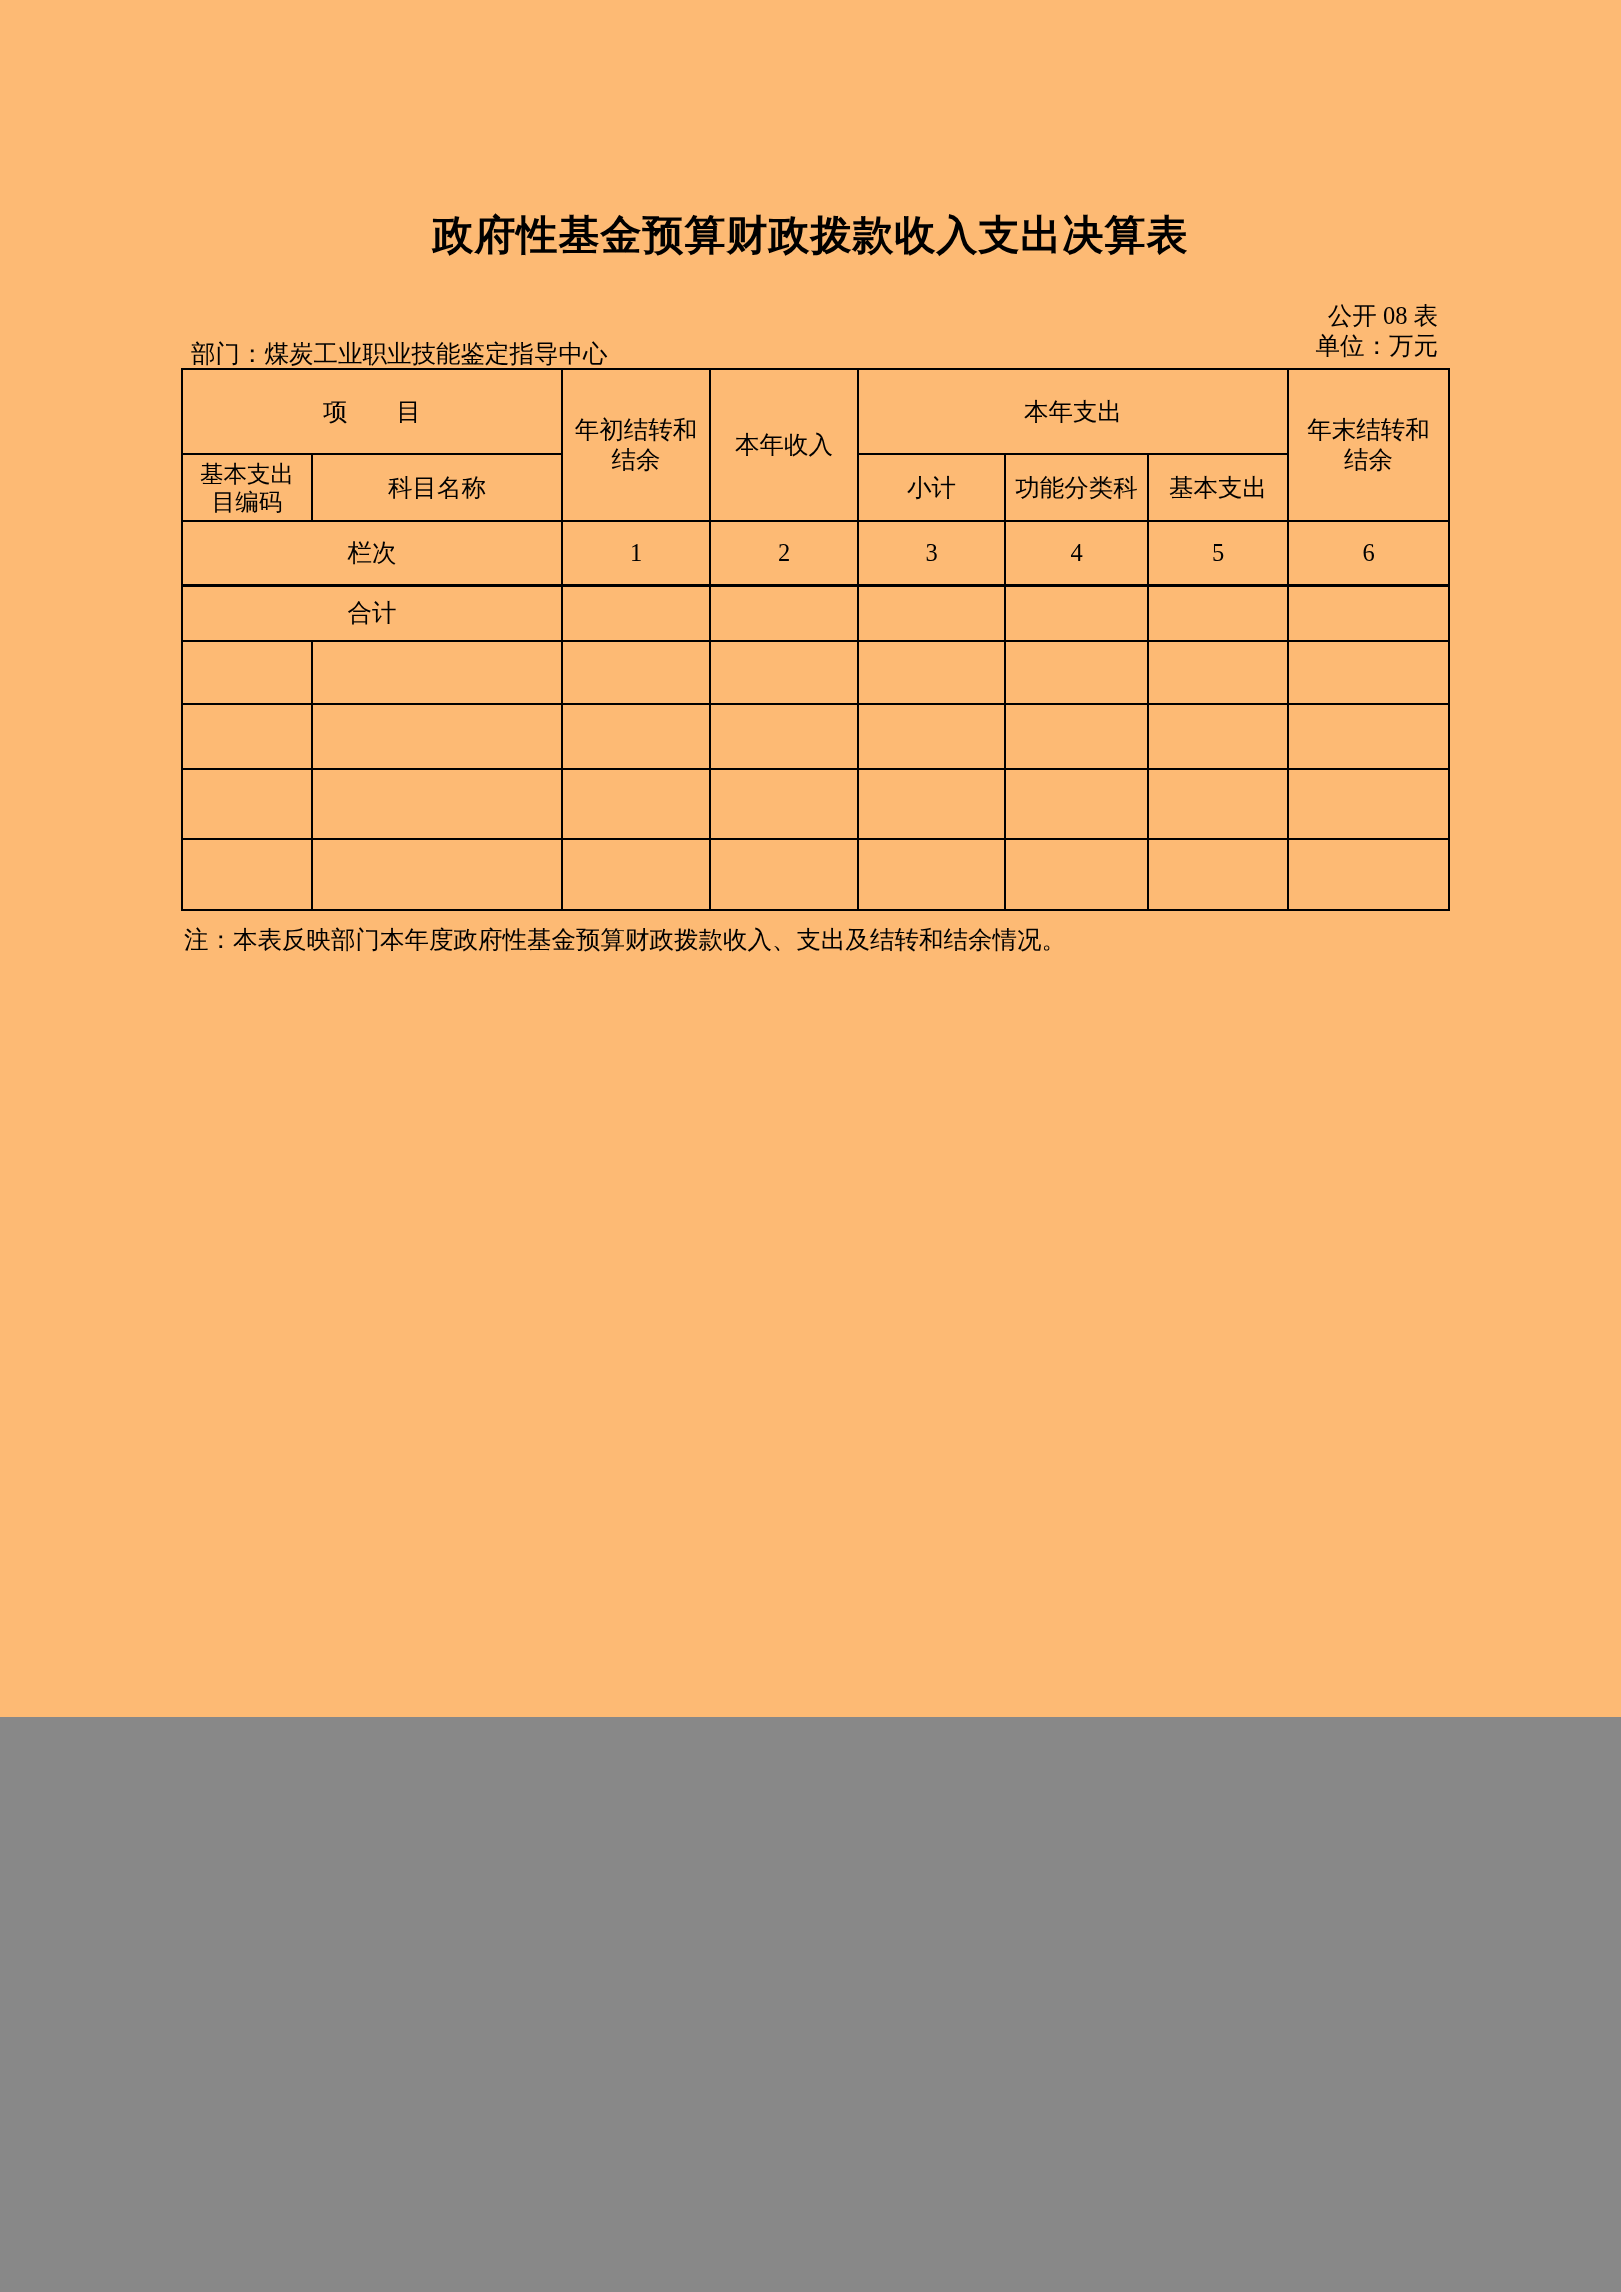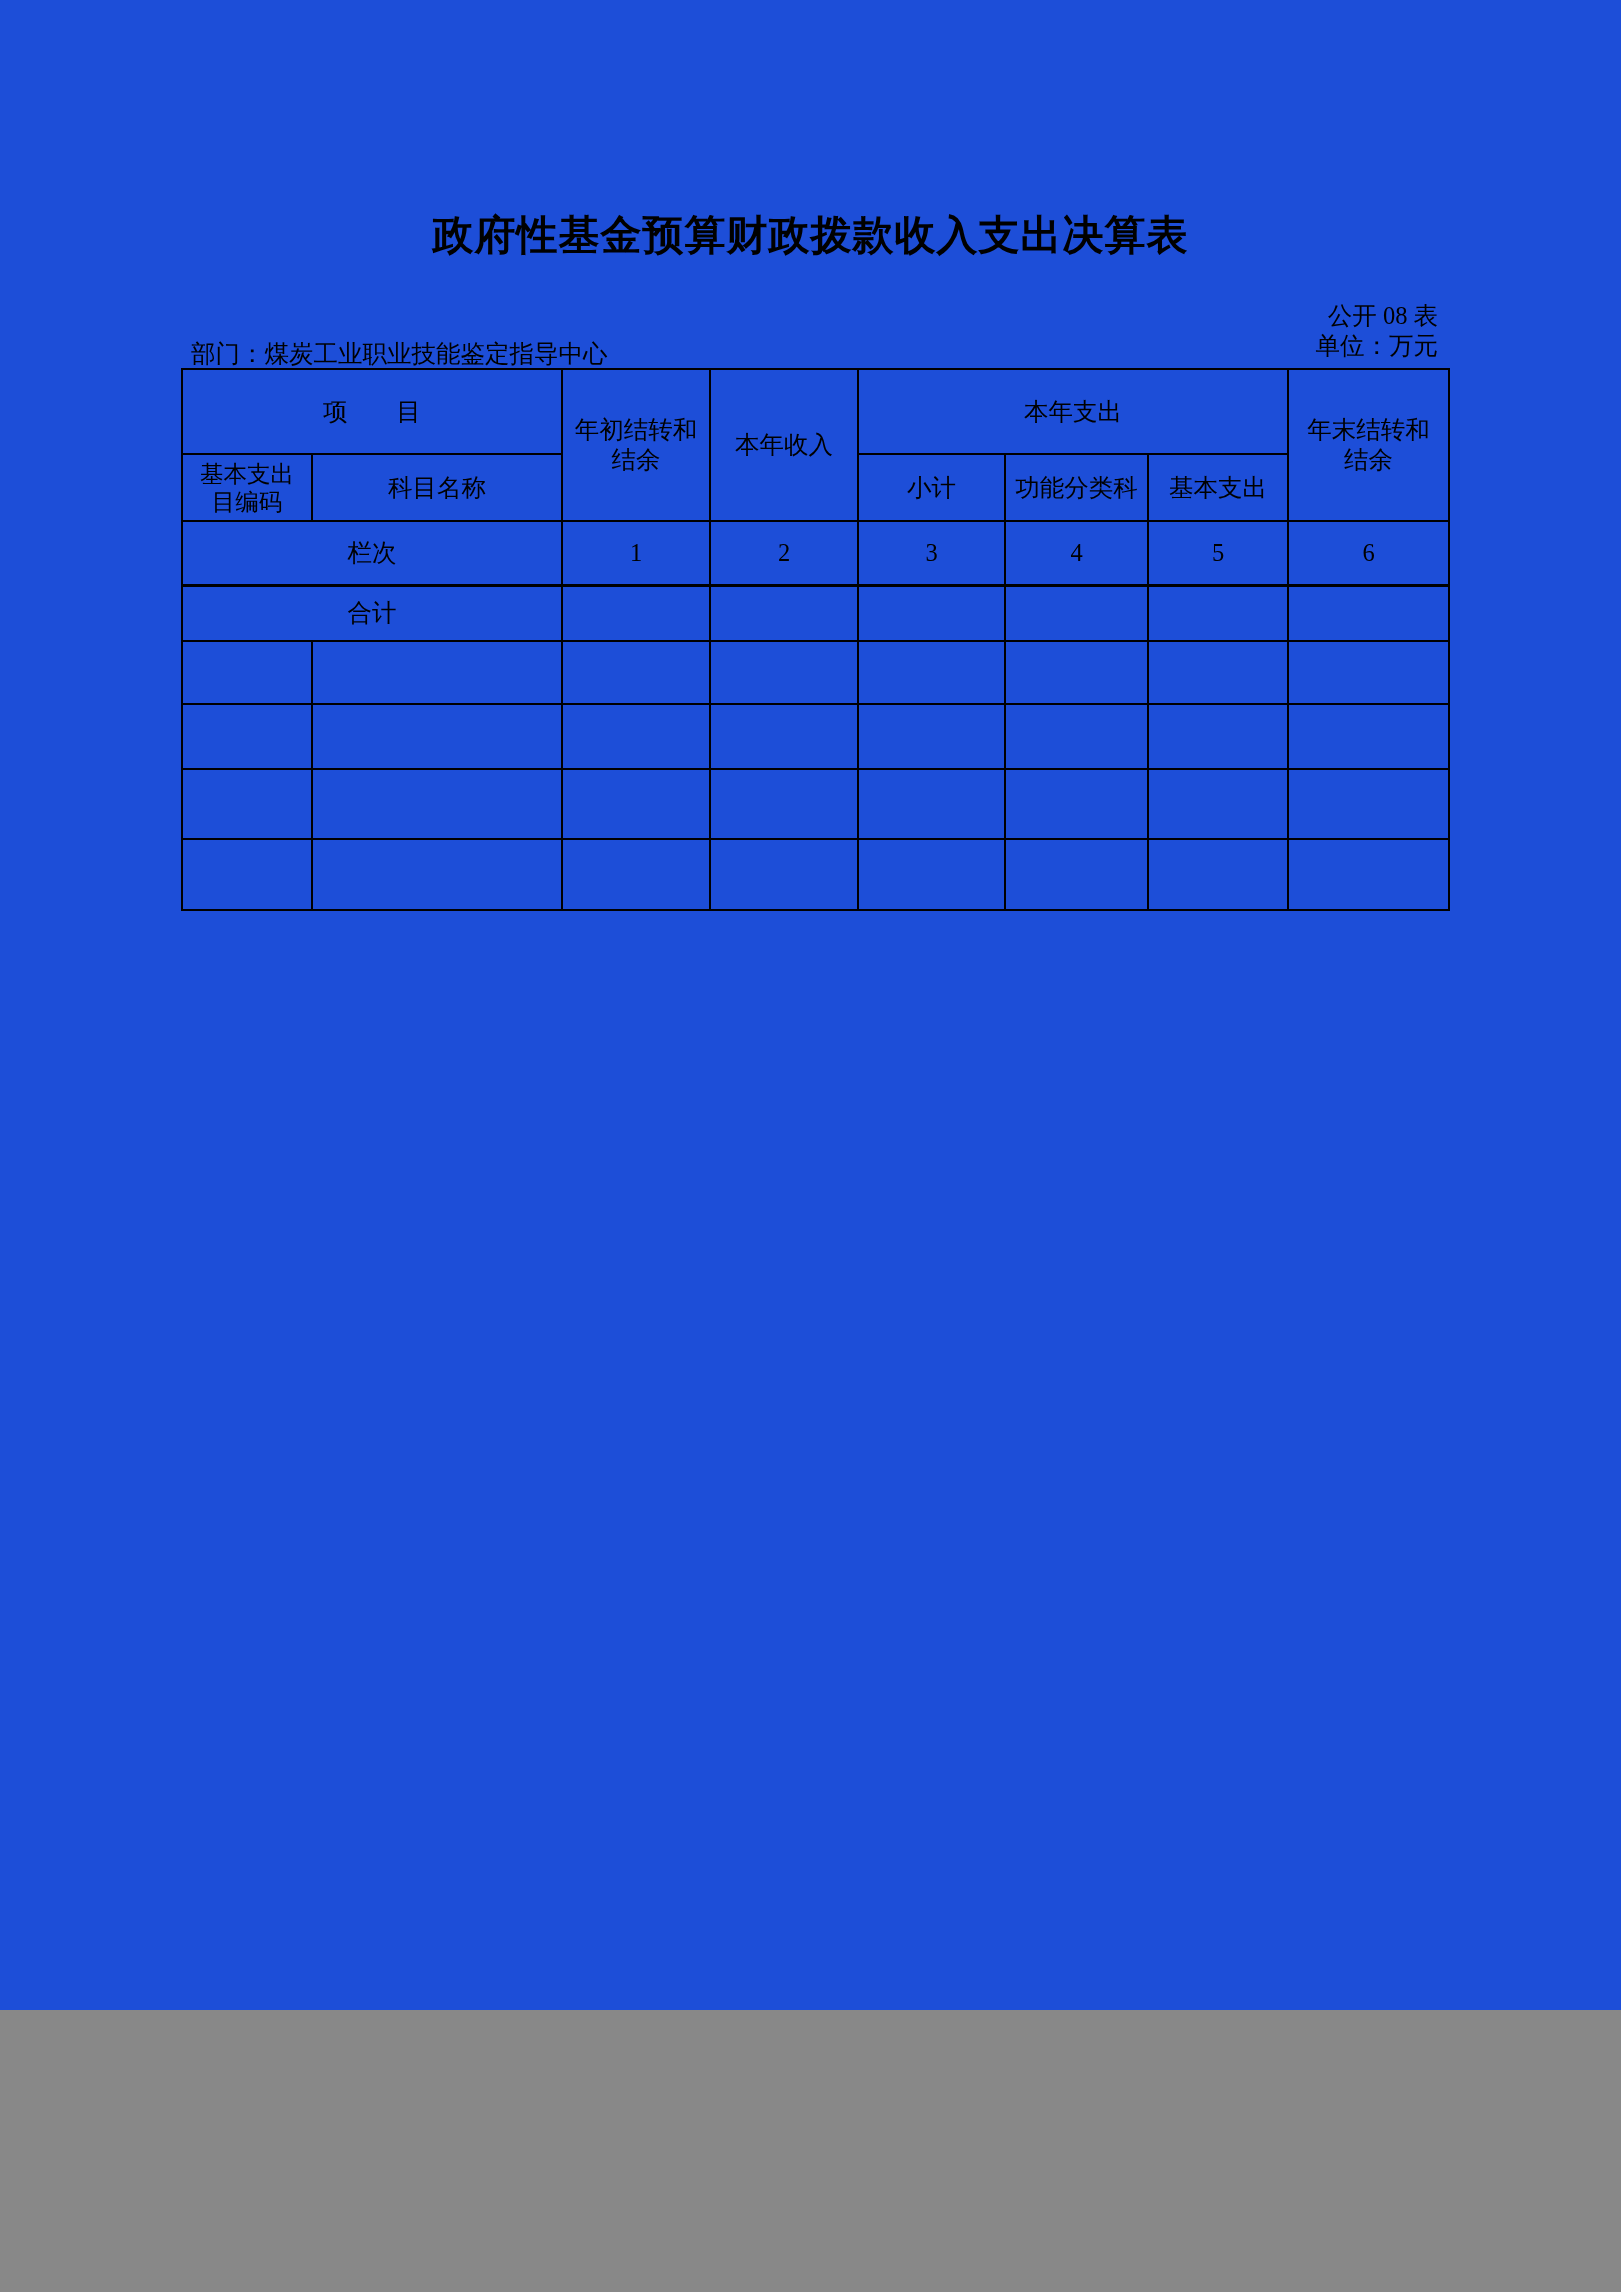--- a/index.html
+++ b/index.html
@@ -3,23 +3,23 @@
 <meta charset="utf-8">
 <style>
   html, body {
     margin: 0;
     padding: 0;
     background: #888;
   }
   .page {
     position: relative;
     width: 1621px;
-    height: 2010px;
+    height: 1717px;
     margin: 0 auto;
-    background: #1d4ed8;
+    background: #fdba74;
     color: #000000;
     font-family: "Liberation Serif", serif;
     overflow: hidden;
   }
   .doc-title {
     position: absolute;
     left: 0;
     right: 0;
     top: 212px;
     text-align: center;
@@ -199,17 +199,18 @@
         <td></td>
         <td></td>
         <td class="vthL vthR"></td>
         <td></td>
         <td></td>
         <td></td>
       </tr>
     </tbody>
   </table>
 
+  <div class="note-line note-1">注：本表反映部门本年度政府性基金预算财政拨款收入、支出及结转和结余情况。</div>
 
   <div class="page-number">- 13 -</div>
 
 </div>
 
 
 </body></html>

